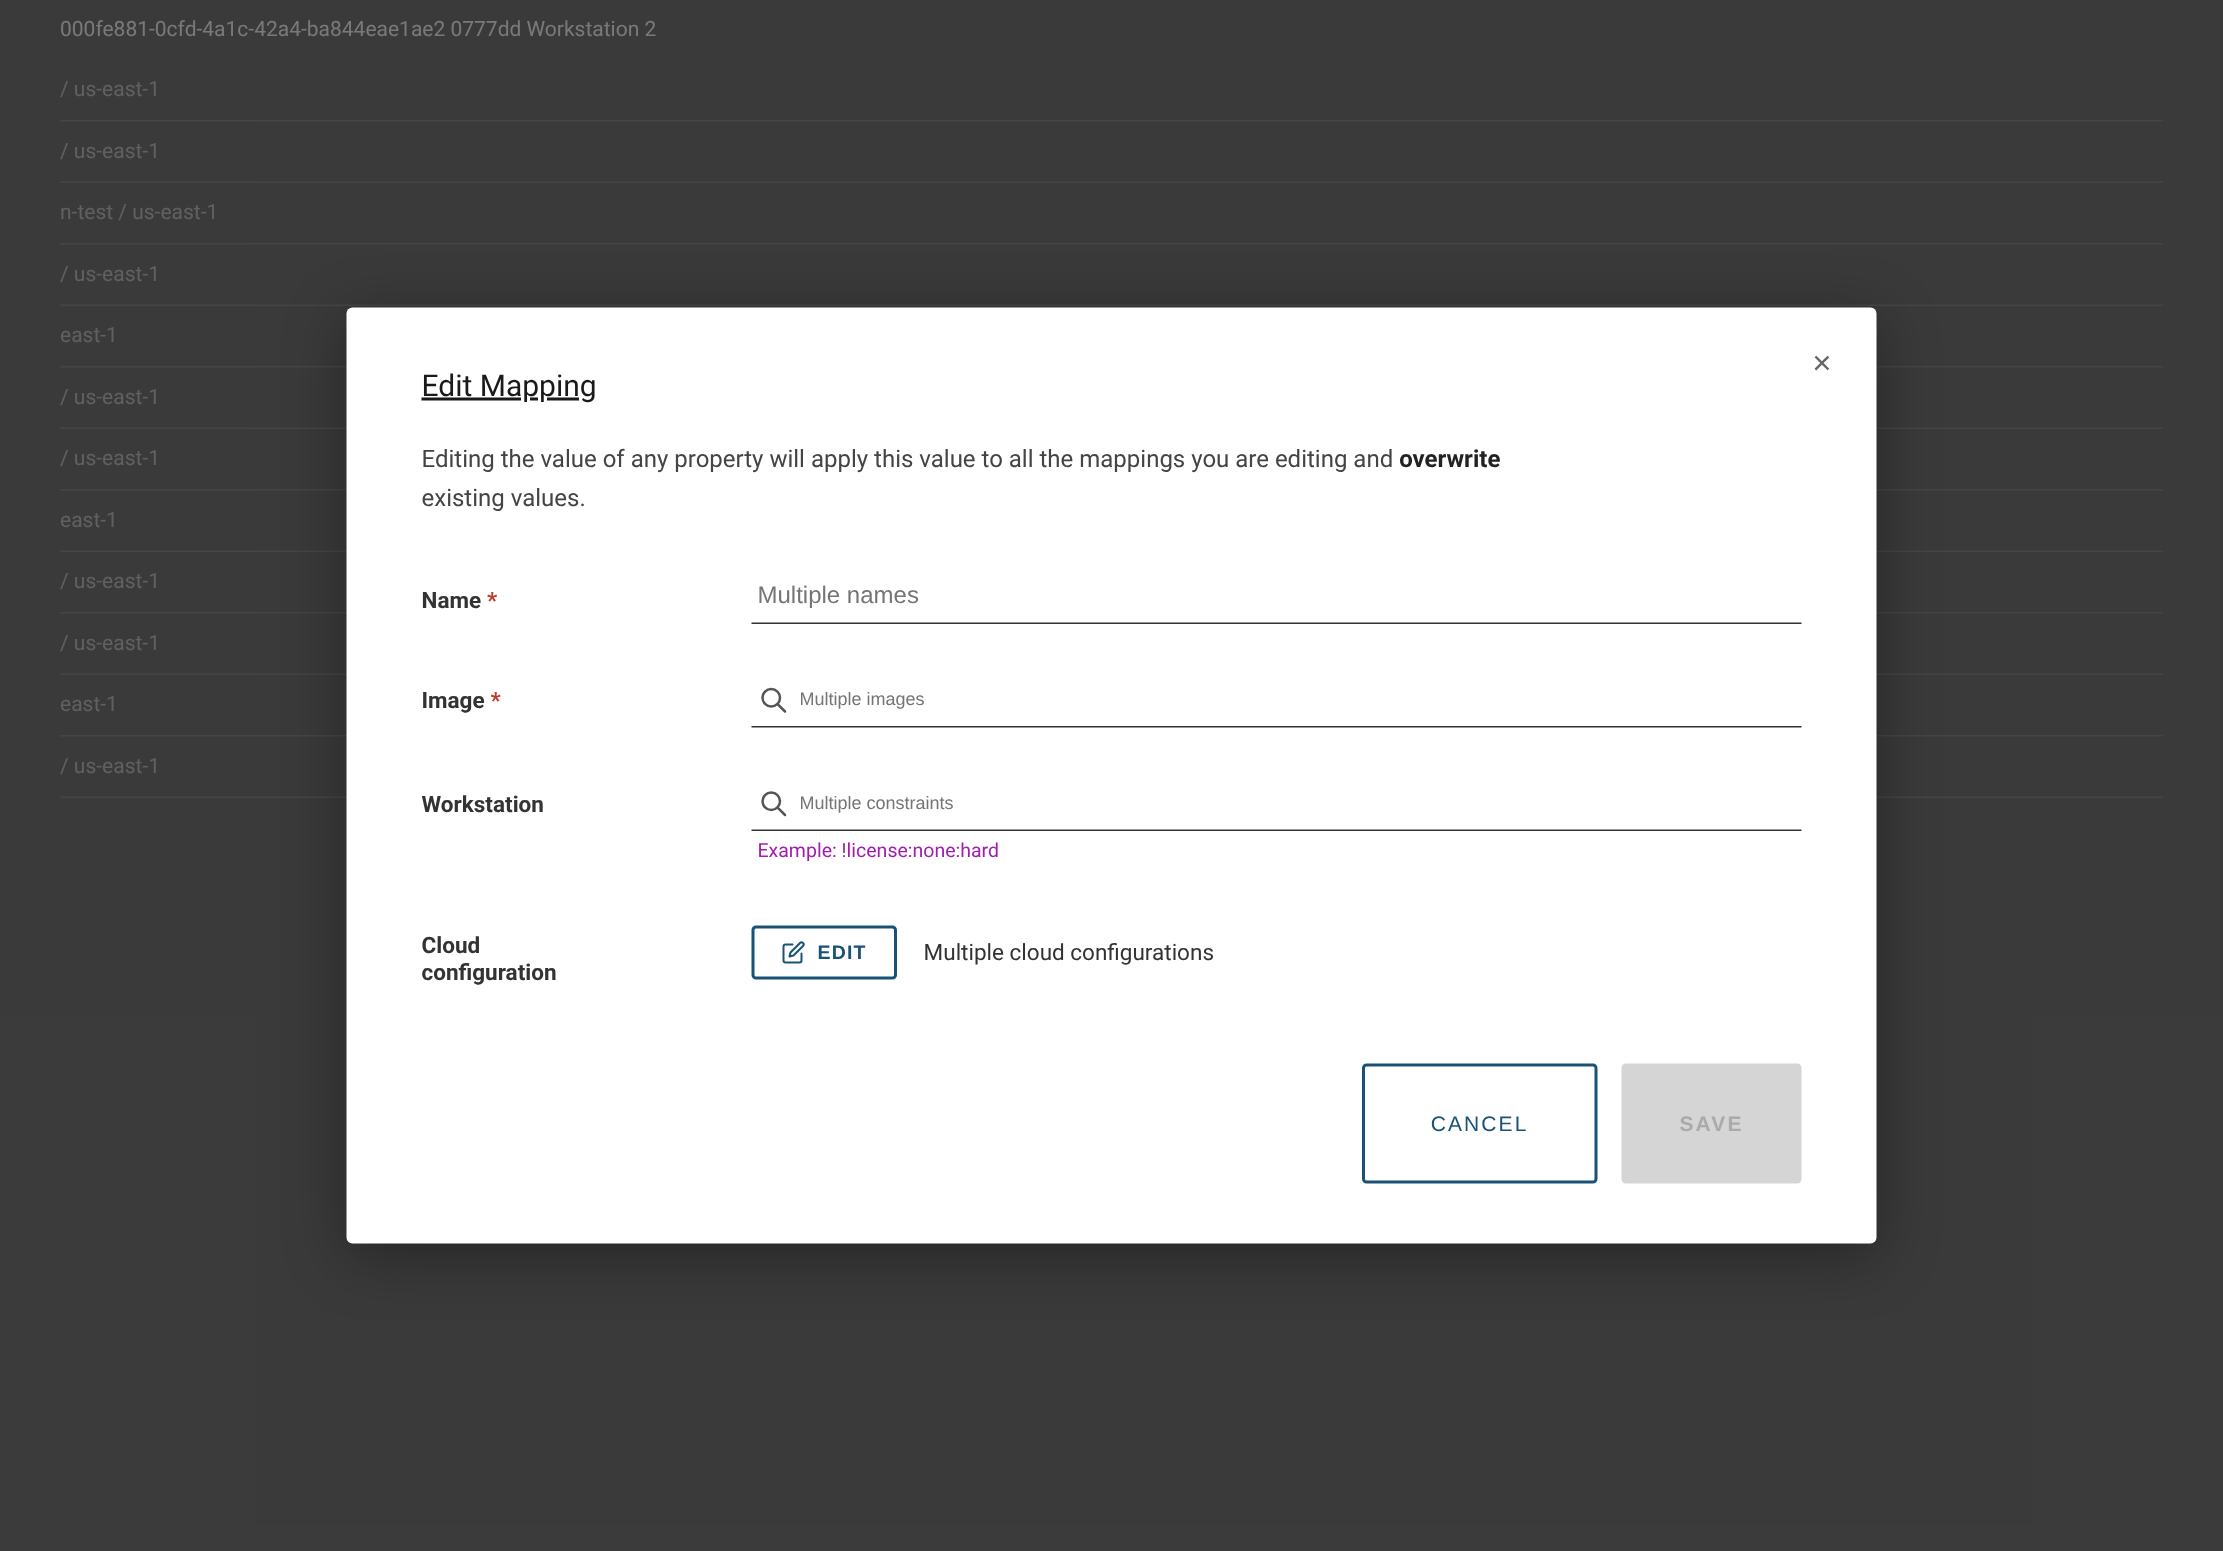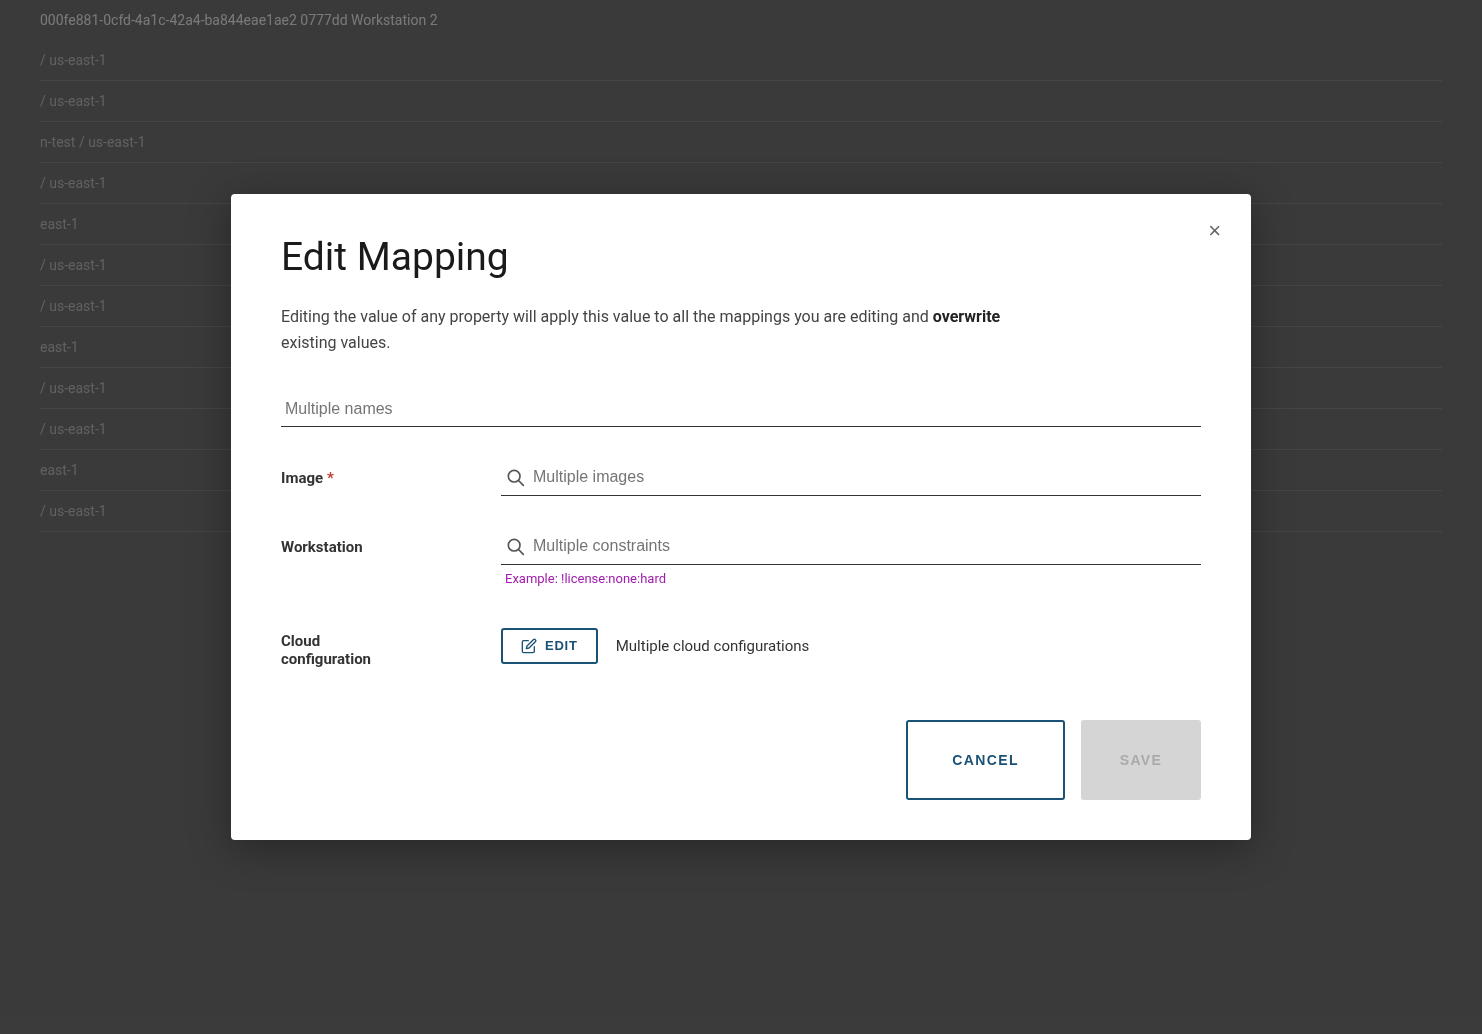--- a/index.html
+++ b/index.html
@@ -66,24 +66,25 @@
       background: none;
       border: none;
       cursor: pointer;
       color: #666;
       font-size: 22px;
       line-height: 1;
       padding: 4px;
     }
 
     .modal-title {
-      font-size: 39px;
+      font-size: 20px;
       font-weight: 400;
       color: #1a1a1a;
       margin-bottom: 24px;
+      text-decoration: underline;
     }
 
     .modal-description {
       font-size: 16px;
       color: #444;
       line-height: 1.6;
       margin-bottom: 36px;
       max-width: 760px;
     }
 
@@ -132,21 +133,21 @@
     .input-with-icon {
       display: flex;
       align-items: center;
       border-bottom: 1.5px solid #333;
       padding: 8px 4px;
     }
 
     .input-with-icon input {
       border: none;
       outline: none;
-      font-size: 16px;
+      font-size: 12px;
       color: #6d28d9;
       background: transparent;
       flex: 1;
       margin-left: 8px;
     }
 
     .search-icon-svg {
       width: 20px;
       height: 20px;
       flex-shrink: 0;
@@ -204,21 +205,21 @@
       gap: 16px;
       margin-top: 12px;
       padding-top: 20px;
     }
 
     .btn-cancel {
       border: 2px solid #1a5276;
       background: #fff;
       color: #1a5276;
       font-size: 14px;
-      font-weight: 700;
+      font-weight: 400;
       letter-spacing: 0.1em;
       padding: 14px 44px;
       cursor: pointer;
       border-radius: 3px;
       min-width: 140px;
     }
 
     .btn-save {
       border: none;
       background: #d5d5d5;
@@ -257,20 +258,23 @@
 
     <button class="modal-close">×</button>
 
     <h2 class="modal-title">Edit Mapping</h2>
 
     <p class="modal-description">
       <span>Editing the value of any property will apply this value to all the mappings you are editing and </span><strong>overwrite</strong><span> existing values.</span>
     </p>
 
     <div class="form-row">
+      <div class="form-label">
+        <span>Name</span><span class="required">*</span>
+      </div>
       <div class="form-field">
         <input class="form-input" type="text" placeholder="Multiple names" style="">
       </div>
     </div>
 
     <div class="form-row">
       <div class="form-label">
         <span>Image</span><span class="required">*</span>
       </div>
       <div class="form-field">

